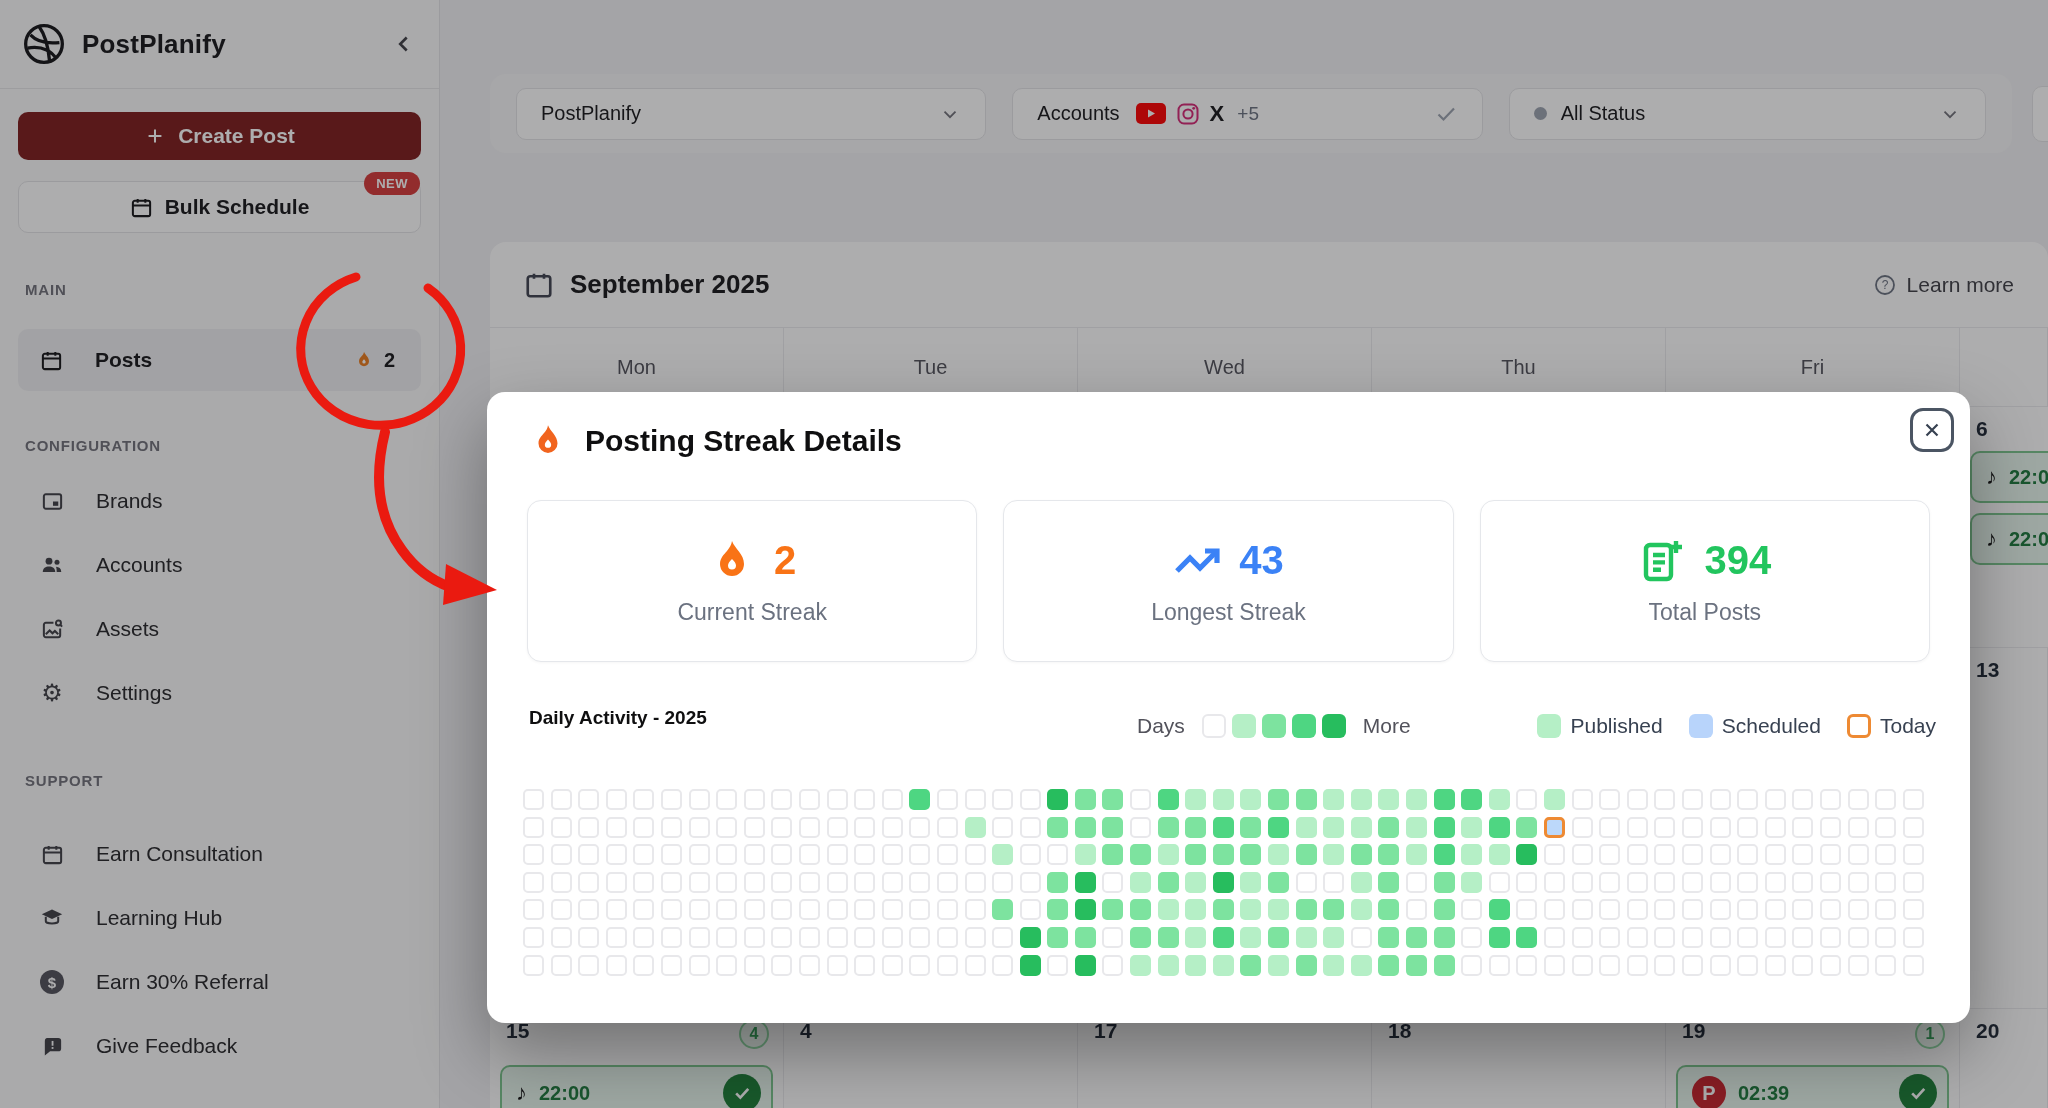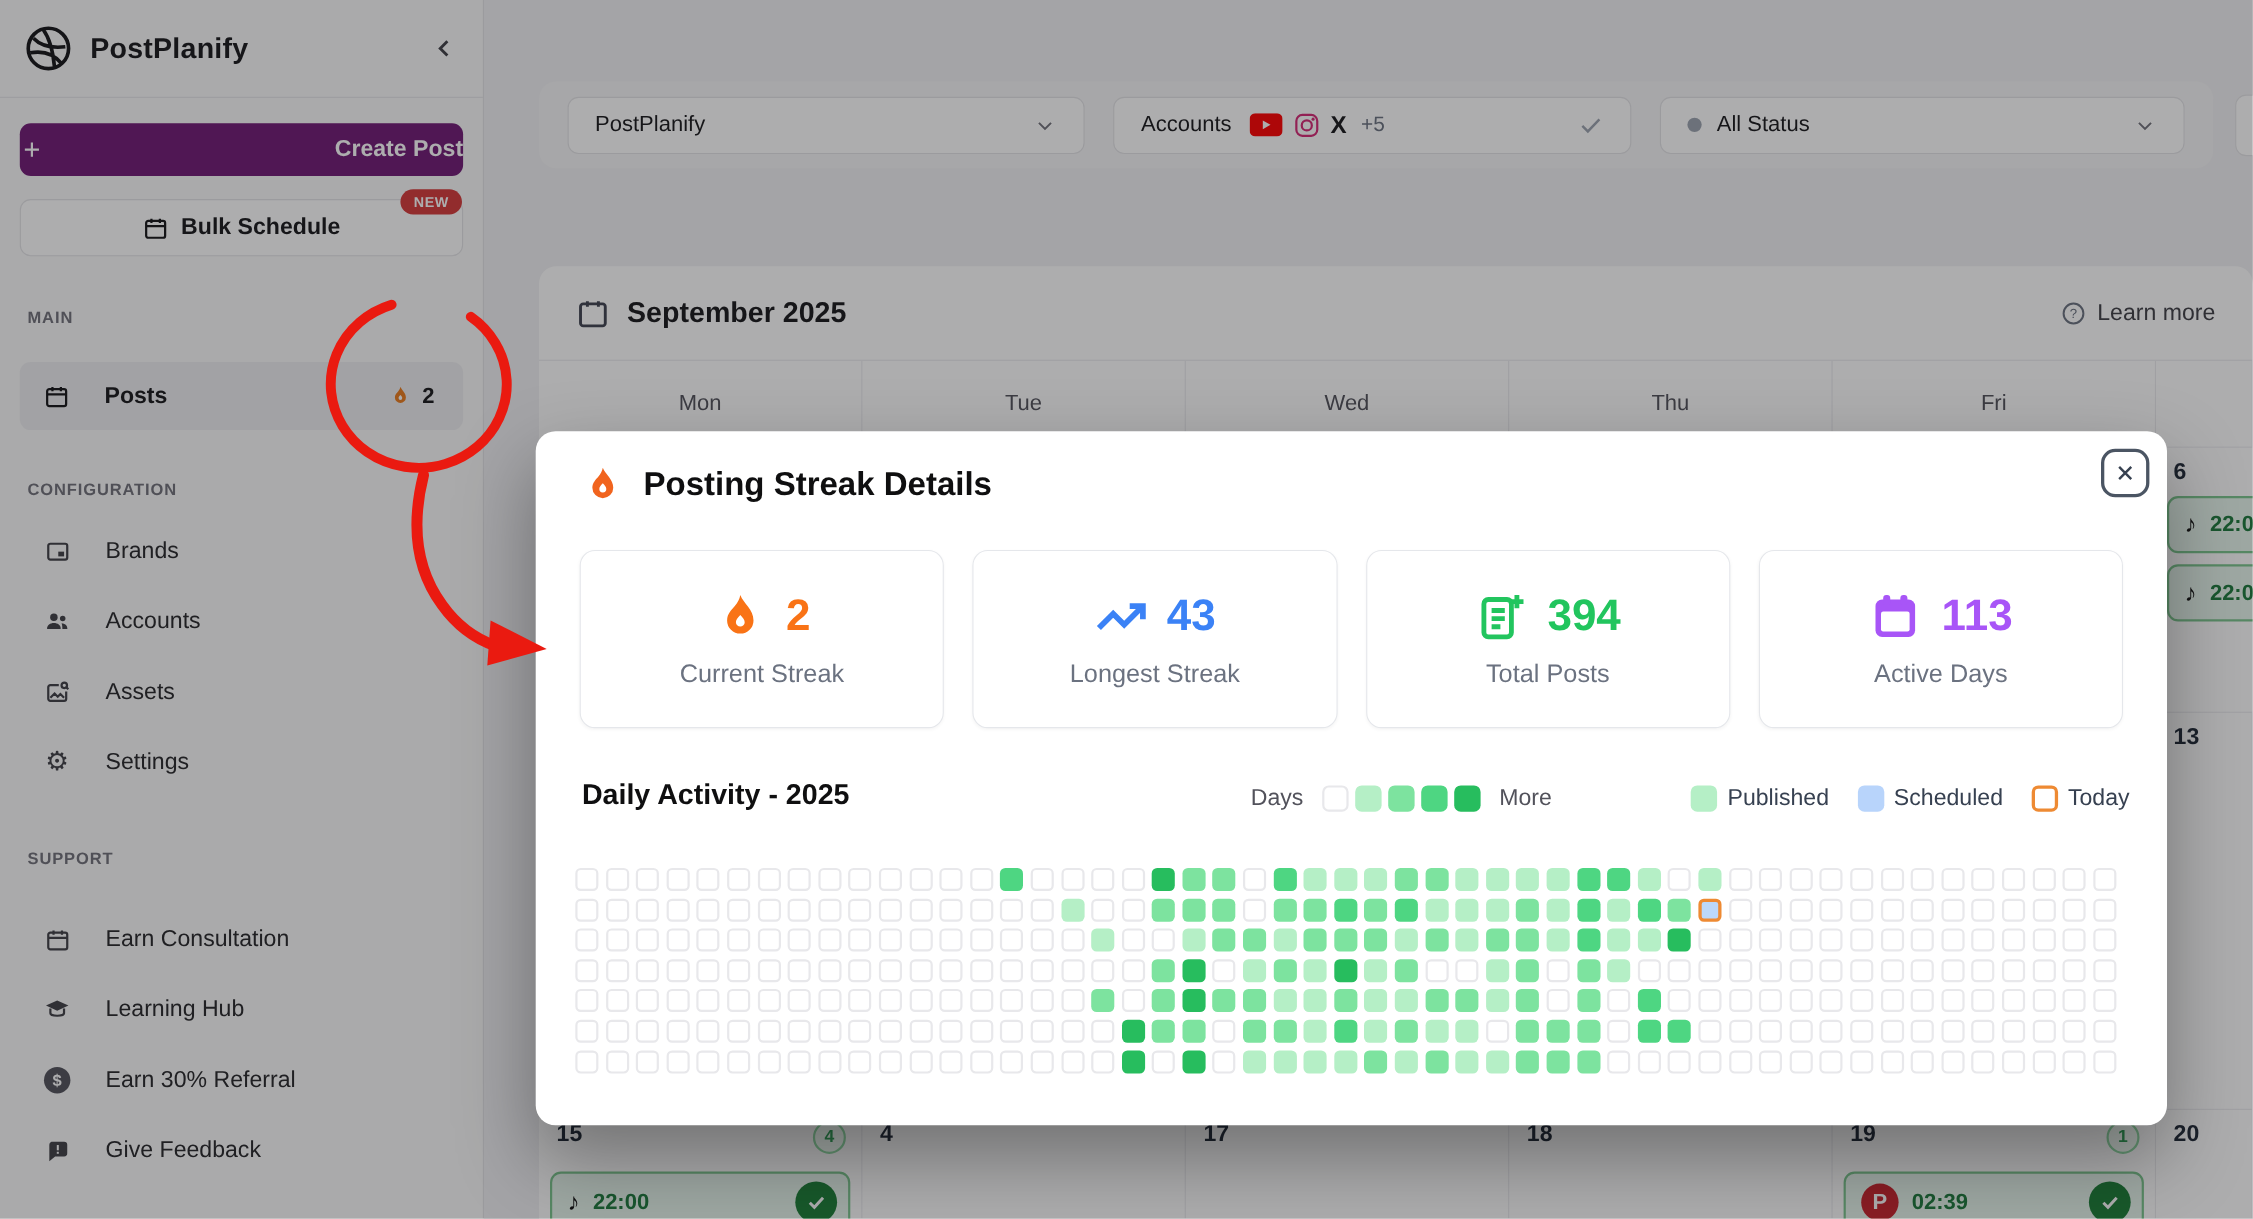--- a/index.html
+++ b/index.html
@@ -8,22 +8,22 @@
   .stage{position:absolute;inset:0}
   svg{display:block}
 
   
   .sidebar{position:absolute;left:0;top:0;width:440px;height:1108px;background:#fafafa;
            border-right:1px solid #e4e4e7;box-sizing:border-box;padding:0 18px;z-index:1}
   .sb-header{height:88px;display:flex;align-items:center;gap:16px;border-bottom:1px solid #e7e7e9;
              margin:0 -18px;padding:0 22px}
   .brand-title{font-size:26px;font-weight:800;letter-spacing:.2px}
   .collapse{margin-left:auto;color:#3f3f46;cursor:pointer}
-  .btn-create{margin-top:23px;height:48px;background:#701a75;color:#fff;border-radius:10px;
-              display:flex;align-items:center;justify-content:space-between;gap:12px;font-size:21px;font-weight:600;cursor:pointer}
+  .btn-create{margin-top:23px;height:48px;background:#7f1d1d;color:#fff;border-radius:10px;
+              display:flex;align-items:center;justify-content:center;gap:12px;font-size:21px;font-weight:600;cursor:pointer}
   .btn-bulk{position:relative;margin-top:21px;height:50px;background:#fff;border:1px solid #e4e4e7;border-radius:10px;
             display:flex;align-items:center;justify-content:center;gap:12px;font-size:21px;font-weight:600;cursor:pointer}
   .badge-new{position:absolute;top:-10px;right:0;background:var(--red-badge);color:#fff;font-size:13px;font-weight:700;
              letter-spacing:.5px;border-radius:12px;padding:4px 12px}
   .sb-label{margin:46px 0 0 7px;font-size:15px;font-weight:700;color:#71717a;letter-spacing:.8px}
   .sb-label.first{margin-top:48px}
   .sb-item{display:flex;align-items:center;gap:32px;padding-left:22px;height:34px;margin-top:30px;
            font-size:21px;font-weight:500;color:#27272a;cursor:pointer}
   .sb-item .ic{width:24px;height:24px;color:#3f3f46;flex:none;display:flex;align-items:center;justify-content:center}
   .sb-item-active{margin-top:31px;height:62px;background:#efeff1;border-radius:10px;padding-left:22px;
@@ -82,21 +82,21 @@
   .modal-title{font-size:30px;font-weight:800;color:#0f0f10}
   .close-btn{position:absolute;right:16px;top:16px;width:44px;height:44px;border-radius:13px;border:3.5px solid #4b5563;
              background:#fff;display:flex;align-items:center;justify-content:center;box-sizing:border-box;cursor:pointer}
   .stats-row{position:absolute;left:40px;right:40px;top:108px;display:flex;gap:26px}
   .stat-card{flex:1;height:160px;border:1px solid #e5e7eb;border-radius:14px;background:#fff;
              box-shadow:0 1px 3px rgba(0,0,0,.04);display:flex;flex-direction:column;align-items:center;justify-content:center}
   .stat-top{display:flex;align-items:center;gap:18px}
   .stat-top .ic{width:48px;height:48px}
   .stat-value{font-size:40px;font-weight:800}
   .stat-label{margin-top:14px;font-size:23px;color:#6b7280}
-  .activity-title{position:absolute;left:42px;top:315px;font-size:26px;font-weight:800;color:#0f0f10}
+  .activity-title{position:absolute;left:42px;top:315px;font-size:19px;font-weight:800;color:#0f0f10}
   .scale-legend{position:absolute;left:650px;top:322px;display:flex;align-items:center;gap:9px;
                 font-size:21px;color:#52525b}
   .sq{width:24px;height:24px;border-radius:6px;box-sizing:border-box}
   .sq.empty{background:#fff;border:2px solid var(--empty-border)}
   .cat-legend{position:absolute;right:34px;top:322px;display:flex;align-items:center;gap:26px;font-size:21px;color:#374151}
   .cat{display:flex;align-items:flex-start;gap:9px}
   .sq.today-sq{background:#fff;border:3.5px solid var(--today-border)}
   .heatmap{position:absolute;left:36px;top:397px;display:grid;grid-template-columns:repeat(51,21px);
            grid-auto-rows:21px;gap:6.6px}
   .hm-cell{border-radius:5px;box-sizing:border-box}
@@ -439,32 +439,20 @@
       <div class="stat-card">
         <div class="stat-top" style="color: rgb(34, 197, 94);">
           <svg class="ic" viewBox="0 0 24 24" fill="none" stroke="currentColor" stroke-width="2.2">
             <rect x="4" y="4" width="12.5" height="17" rx="2"></rect>
               <path d="M7.5 9h6M7.5 12.7h6M7.5 16.4h4M19 2v6M16 5h6"></path>
           </svg>
           <span class="stat-value">394</span>
         </div>
         <div class="stat-label">Total Posts</div>
       </div>
-      <div class="stat-card">
-        <div class="stat-top" style="color: rgb(168, 85, 247);">
-          <svg class="ic" viewBox="0 0 24 24">
-            <rect x="3" y="4" width="18" height="17" rx="3" fill="currentColor"></rect>
-            <rect x="5.5" y="9.5" width="13" height="9" rx="1" fill="#fff"></rect>
-            <rect x="6.5" y="2" width="3.2" height="4.5" rx="1.4" fill="currentColor"></rect>
-            <rect x="14.3" y="2" width="3.2" height="4.5" rx="1.4" fill="currentColor"></rect>
-          </svg>
-          <span class="stat-value">113</span>
-        </div>
-        <div class="stat-label">Active Days</div>
-      </div>
     </div>
 
     <div class="activity-title">Daily Activity - 2025</div>
 
     <div class="scale-legend">
       <span>Days</span>
       <span id="scale-squares" style="display:flex;gap:6px;margin:0 8px">
           <span class="sq empty"></span>
           <span class="sq" style="background: rgb(181, 239, 198);"></span>
           <span class="sq" style="background: rgb(125, 227, 159);"></span>

